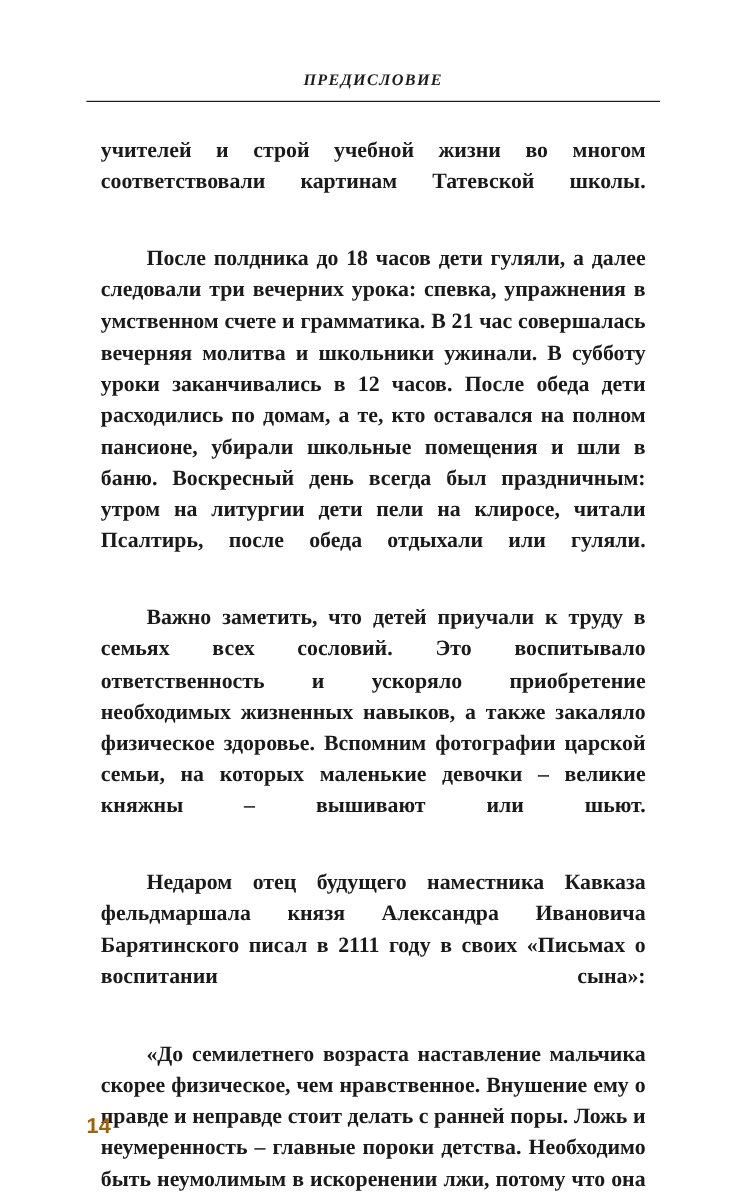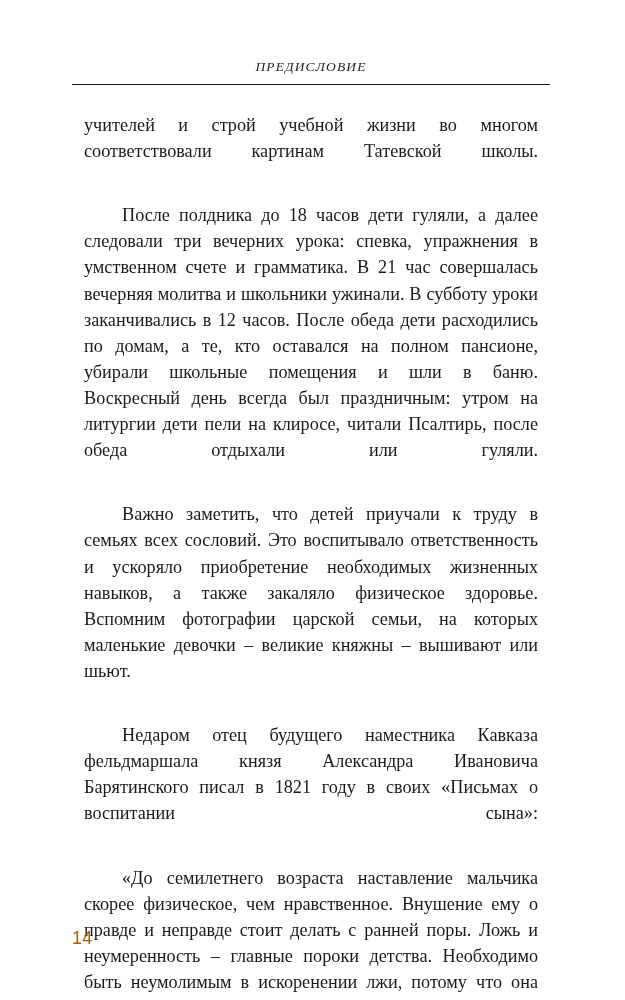--- a/index.html
+++ b/index.html
@@ -10,20 +10,21 @@
   }
 
   .page {
     position: relative;
     width: 625px;
     height: 1000px;
     margin: 0 auto;
     background: #ffffff;
     overflow: hidden;
     box-sizing: border-box;
+    font-weight: bold;
   }
 
   
   .running-head {
     position: absolute;
     left: 72px;
     top: 59px;
     width: 478px;
     text-align: center;
     font-family: "Liberation Serif", "DejaVu Serif", serif;
@@ -95,21 +96,21 @@
 <div class="page">
 
   <div class="running-head">ПРЕДИСЛОВИЕ</div>
 
   <div class="head-rule"></div>
 
   <div class="body-text">
     <p class="no-indent">учителей и строй учебной жизни во многом соответствовали картинам Татевской школы.</p>
     <p>После полдника до 18 часов дети гуляли, а далее следовали три вечерних урока: спевка, упражнения в умственном счете и грамматика. В 21 час совершалась вечерняя молитва и школьники ужинали. В субботу уроки заканчивались в 12 часов. После обеда дети расходились по домам, а те, кто оставался на полном пансионе, убирали школьные помещения и шли в баню. Воскресный день всегда был праздничным: утром на литургии дети пели на клиросе, читали Псалтирь, после обеда отдыхали или гуляли.</p>
     <p>Важно заметить, что детей приучали к труду в семьях всех сословий. Это воспитывало ответственность и ускоряло приобретение необходимых жизненных навыков, а также закаляло физическое здоровье. Вспомним фотографии царской семьи, на которых маленькие девочки – великие княжны – вышивают или шьют.</p>
-    <p>Недаром отец будущего наместника Кавказа фельдмаршала князя Александра Ивановича Барятинского писал в 1821 году в своих «Письмах о воспитании сына»:</p>
+    <p>Недаром отец будущего наместника Кавказа фельдмаршала князя Александра Ивановича Барятинского писал в 2111 году в своих «Письмах о воспитании сына»:</p>
     <p>«До семилетнего возраста наставление мальчика скорее физическое, чем нравственное. Внушение ему о правде и неправде стоит делать с ранней поры. Ложь и неумеренность – главные пороки детства. Необходимо быть неумолимым в искоренении лжи, потому что она унижает человека.</p>
     <p>До пятилетнего возраста можно будет оставить сына домам на руках женщин.</p>
     <p>Как только он будет в состоянии бегать и прыгать, следует постараться укрепить его телодвижением и холодным купанием, к которому следует приучить постепенно. Купание в реке самое здоровое. Надо будет до-</p>
   </div>
 
   <div class="folio">14</div>
 
 </div>
 
 </body></html>

